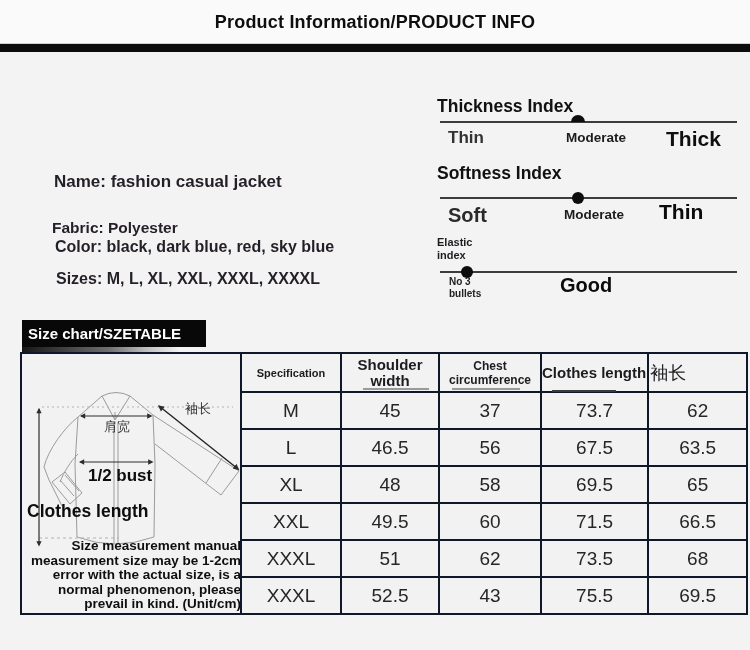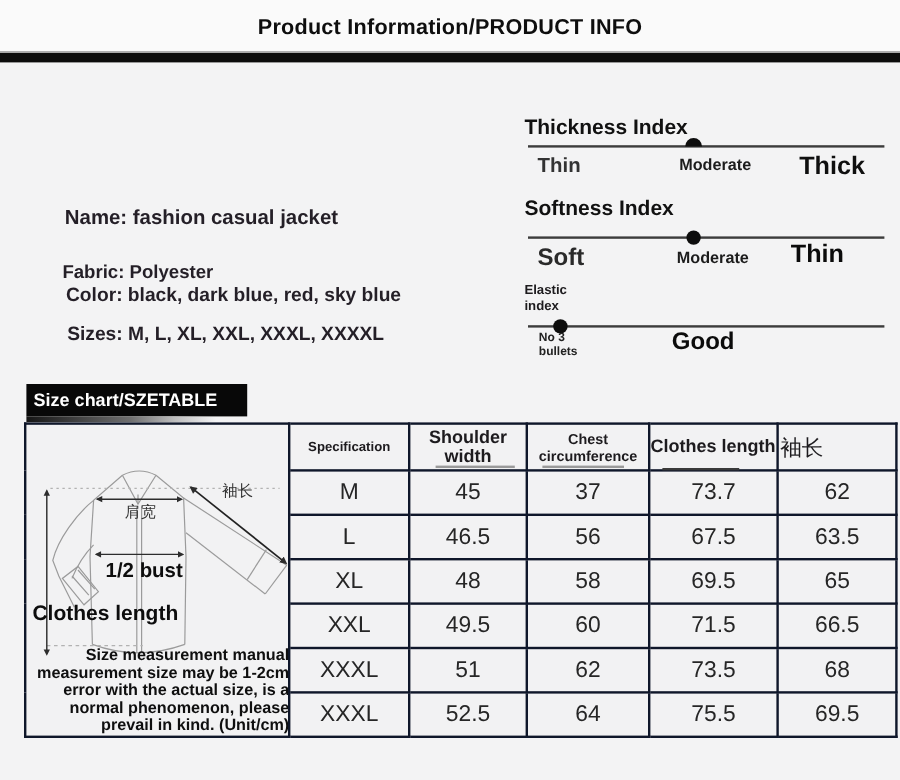--- a/index.html
+++ b/index.html
@@ -211,21 +211,21 @@
       <tr class="drow">
         <td class="td-val">XXXL</td>
         <td class="td-val">51</td>
         <td class="td-val">62</td>
         <td class="td-val">73.5</td>
         <td class="td-val">68</td>
       </tr>
       <tr class="drow">
         <td class="td-val">XXXL</td>
         <td class="td-val">52.5</td>
-        <td class="td-val">64</td>
+        <td class="td-val">43</td>
         <td class="td-val">75.5</td>
         <td class="td-val">69.5</td>
       </tr>
     </tbody>
       </table>
   </div>
 
   <div class="abs underline-art" style="left:363px;top:388px;width:66px;"></div>
   <div class="abs underline-art" style="left:452px;top:388px;width:68px;"></div>
   <div class="abs underline-art" style="left:552px;top:390px;width:64px;background:#3a3a3a;"></div>

